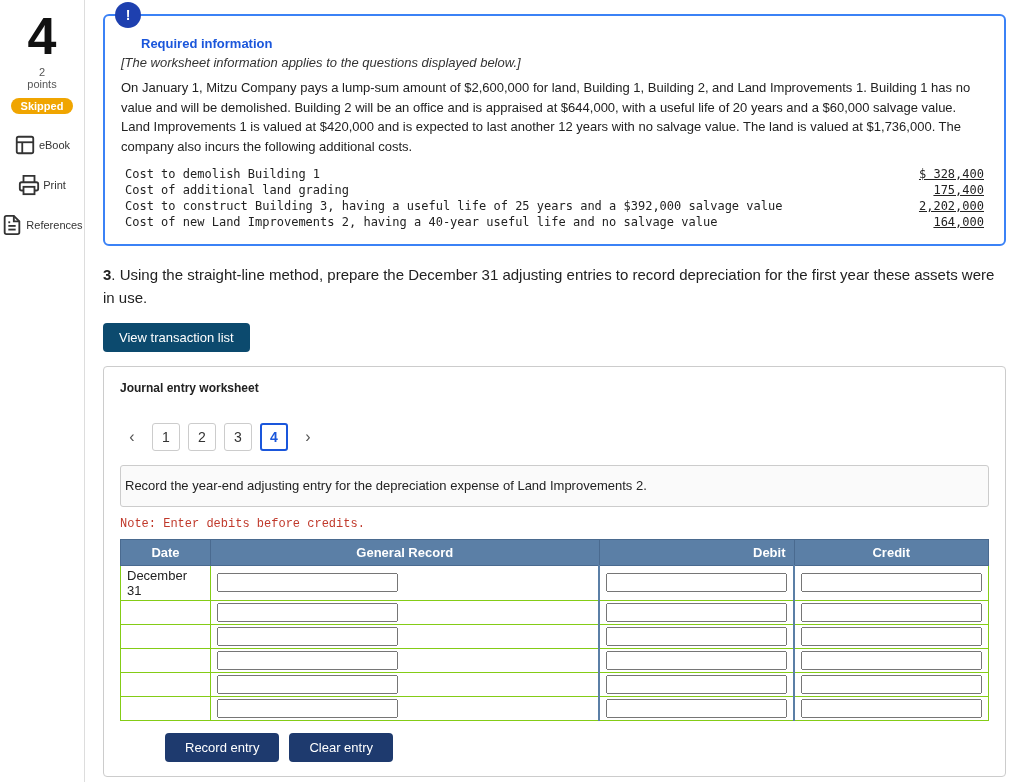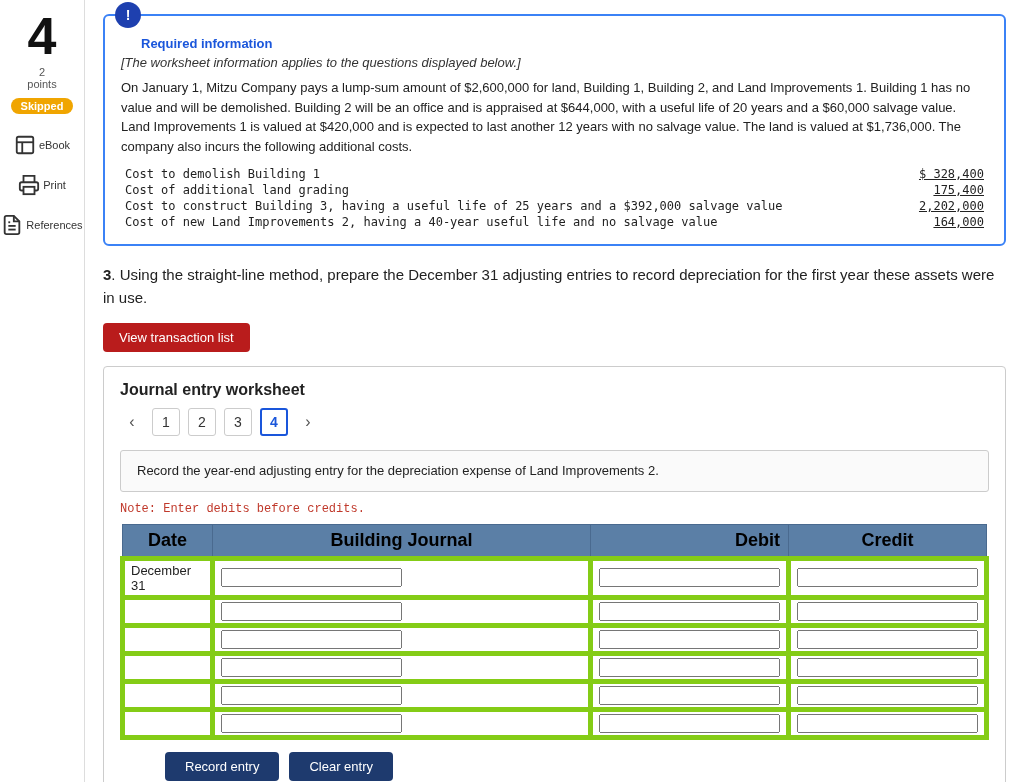--- a/index.html
+++ b/index.html
@@ -120,41 +120,41 @@
 
     
     .question-text {
       font-size: 15px;
       margin-bottom: 14px;
       line-height: 1.5;
     }
 
     
     .btn-blue {
-      background: #b91c1c;
+      background: #0c4a6e;
       color: #fff;
       border: none;
       border-radius: 4px;
       padding: 7px 16px;
       font-size: 13px;
       cursor: pointer;
       margin-bottom: 14px;
     }
 
     
     .worksheet {
       border: 1px solid #ccc;
       border-radius: 4px;
       padding: 14px 16px;
       background: #fff;
     }
     .worksheet-title {
-      font-size: 16px;
-      font-weight: bold;
-      margin-bottom: 9px;
+      font-size: 12px;
+      font-weight: bold;
+      margin-bottom: 28px;
     }
 
     
     .pagination {
       display: flex;
       align-items: center;
       gap: 8px;
       margin-bottom: 14px;
     }
     .page-btn {
@@ -183,21 +183,21 @@
       justify-content: center;
       cursor: pointer;
       color: #555;
       font-size: 16px;
     }
 
     
     .entry-description {
       border: 1px solid #ccc;
       border-radius: 3px;
-      padding: 10px 16px;
+      padding: 10px 4px;
       font-size: 13px;
       line-height: 1.5;
       margin-bottom: 10px;
       background: #fafafa;
     }
 
     
     .note-text {
       color: #c0392b;
       font-size: 12px;
@@ -206,34 +206,34 @@
     }
 
     
     .journal-table {
       width: 100%;
       border-collapse: collapse;
       margin-bottom: 12px;
     }
     .journal-table th {
       background: #5b7fa6;
-      color: #000000;
+      color: #ffffff;
       padding: 5px 8px;
       text-align: center;
-      font-size: 18px;
+      font-size: 13px;
       font-weight: bold;
       border: 1px solid #4a6a8f;
     }
     .journal-table th.date-col { width: 90px; text-align: center; }
     .journal-table th.journal-col { text-align: center; }
     .journal-table th.debit-col { width: 80px; text-align: right; }
     .journal-table th.credit-col { width: 80px; text-align: center; }
 
     .journal-table td {
-      border: 5px solid #84cc16;
+      border: 1px solid #84cc16;
       height: 24px;
       padding: 2px 6px;
       font-size: 13px;
     }
     .journal-table td.date-cell { text-align: left; background: #fff; }
     .journal-table td.journal-cell { background: #fff; }
     .journal-table td.debit-cell { background: #fff; border-left: 2px solid #5b7fa6; }
     .journal-table td.credit-cell { background: #fff; border-left: 2px solid #5b7fa6; }
 
     
@@ -346,21 +346,21 @@
     </div>
 
     <div class="entry-description">Record the year-end adjusting entry for the depreciation expense of Land Improvements 2.</div>
 
     <div class="note-text">Note: Enter debits before credits.</div>
 
     <table class="journal-table">
       <thead>
         <tr>
           <th class="date-col">Date</th>
-          <th class="journal-col">Building Journal</th>
+          <th class="journal-col">General Record</th>
           <th class="debit-col">Debit</th>
           <th class="credit-col">Credit</th>
         </tr>
       </thead>
       <tbody id="journal-tbody">
           <tr>
             <td class="date-cell">December 31</td>
             <td class="journal-cell"><input type="text" style=""></td>
             <td class="debit-cell"><input type="text" style=""></td>
             <td class="credit-cell"><input type="text" style=""></td>

